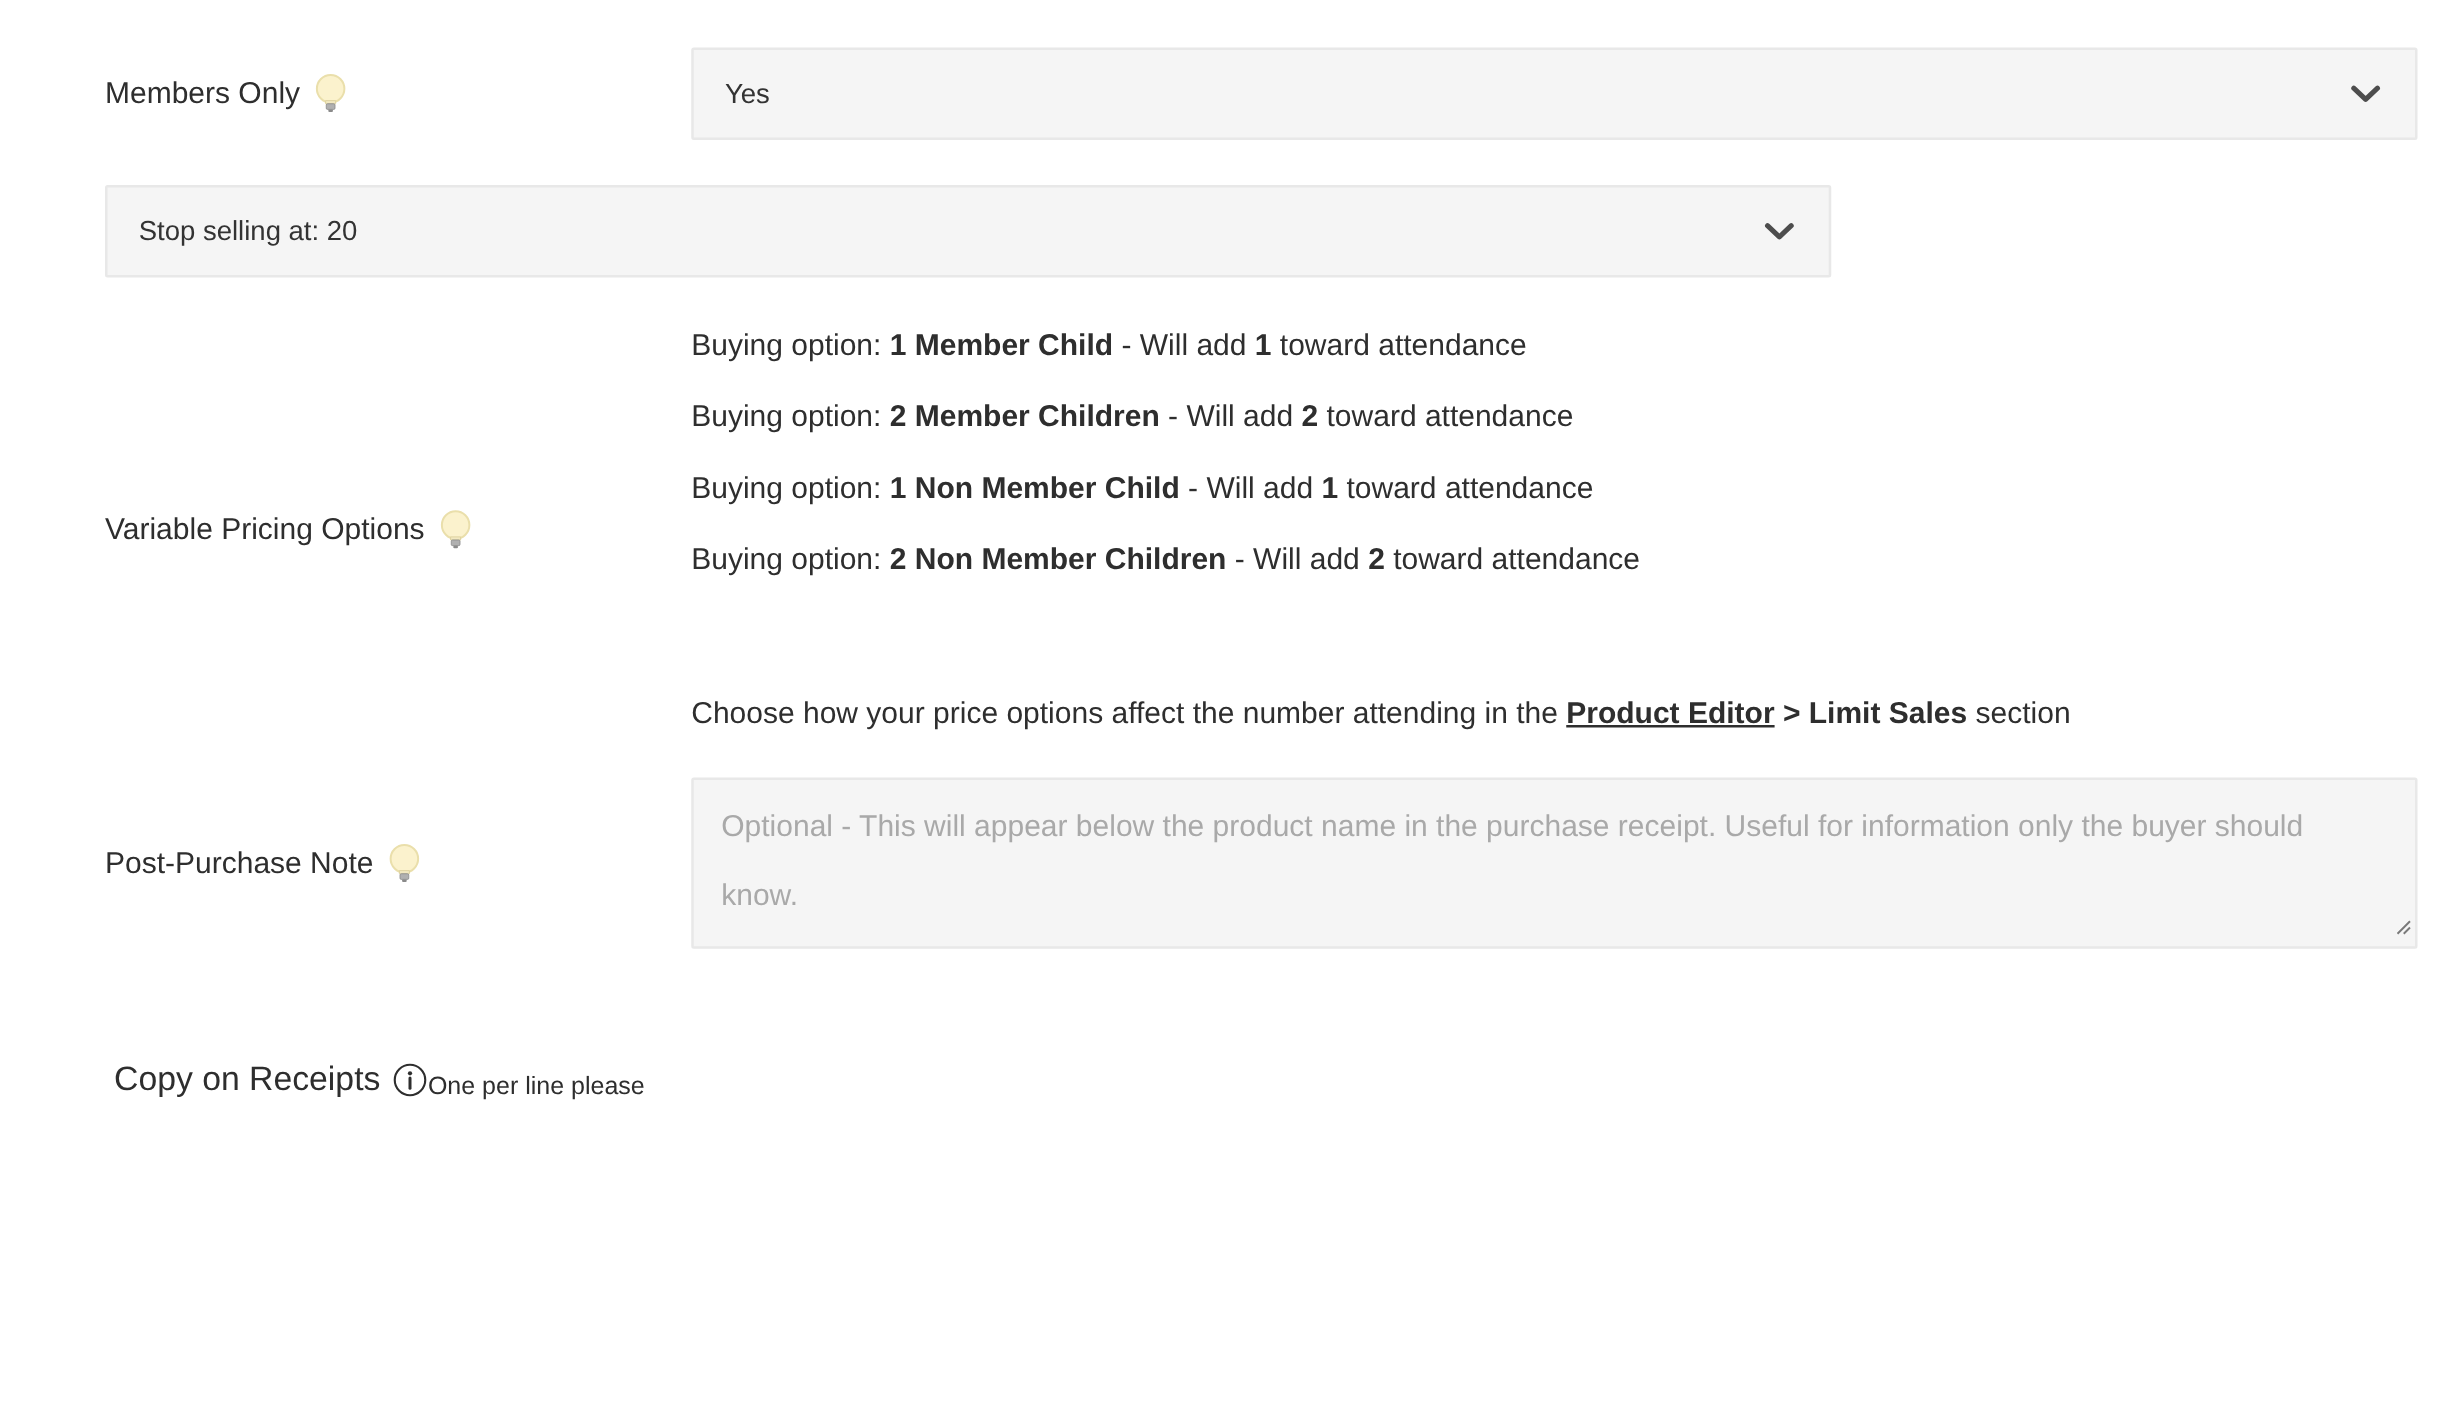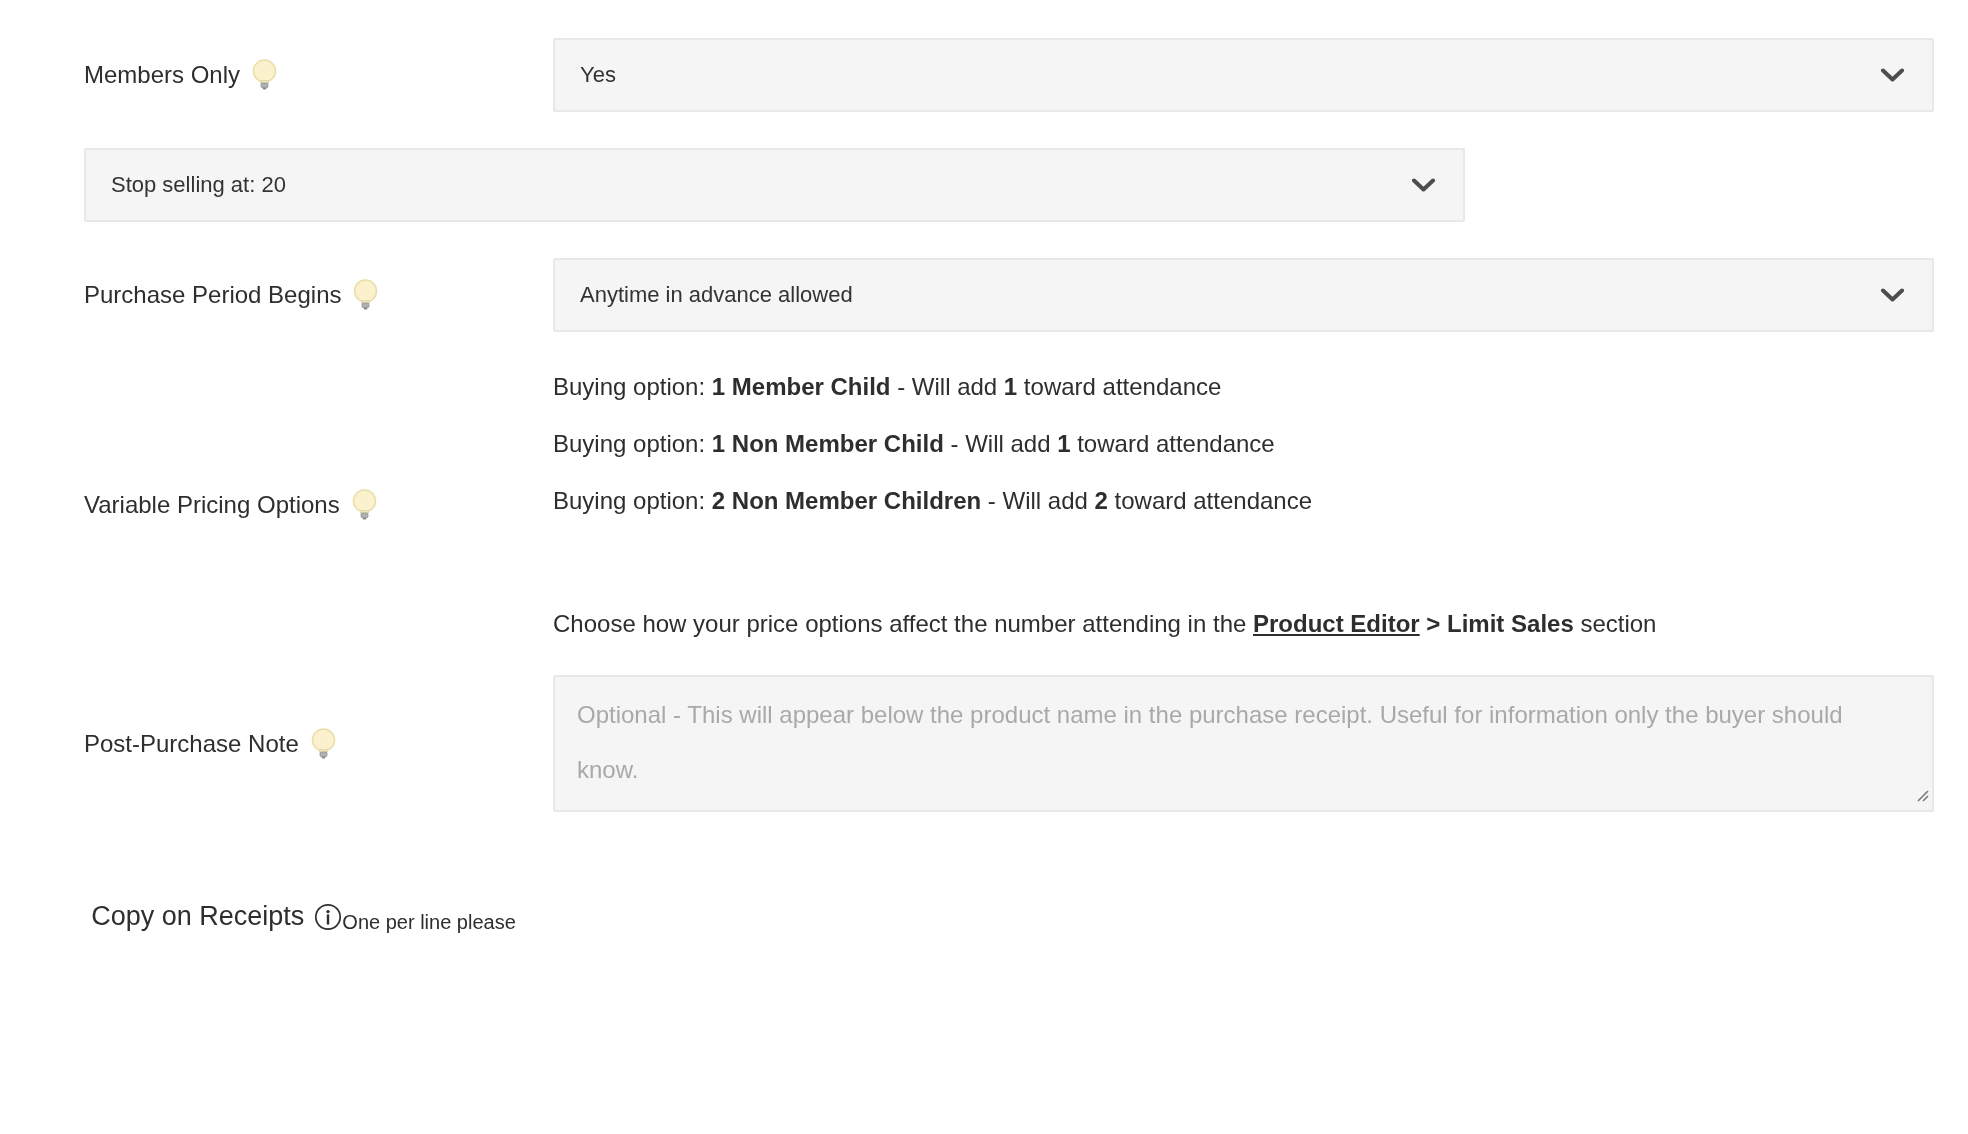--- a/index.html
+++ b/index.html
@@ -104,58 +104,36 @@
         <span class="select-value">Stop selling at: 20</span>
         <span class="chevron">
             <svg width="25" height="15" viewBox="0 0 25 15">
               <path d="M3 2.5 L12.5 11.5 L22 2.5" fill="none" stroke="#4d4d4d" stroke-width="4" stroke-linecap="round" stroke-linejoin="round"></path>
             </svg>
           </span>
       </div>
     </div>
   </div>
 
-  <div class="row row-3">
-    <div class="label-cell">
-      <span class="label">Purchase Period Begins</span>
-      <span class="bulb">
-          <svg width="27" height="34" viewBox="0 0 27 34">
-            <circle cx="13.5" cy="13" r="11" fill="#fbf2cd" stroke="#eadfab" stroke-width="1.6"></circle>
-            <path d="M9.5 22.5 h8 v2.5 h-8 z" fill="#f2e8c0" stroke="#ddd2a0" stroke-width="0.8"></path>
-            <rect x="10" y="25" width="7" height="4.5" rx="1" fill="#b0b0b0" stroke="#8f8f8f" stroke-width="0.7"></rect>
-            <rect x="11.6" y="29.6" width="3.8" height="2" rx="1" fill="#8a8a8a"></rect>
-          </svg>
-        </span>
-    </div>
-    <div class="field-cell">
-      <div class="select">
-        <span class="select-value">Anytime in advance allowed</span>
-        <span class="chevron">
-            <svg width="25" height="15" viewBox="0 0 25 15">
-              <path d="M3 2.5 L12.5 11.5 L22 2.5" fill="none" stroke="#4d4d4d" stroke-width="4" stroke-linecap="round" stroke-linejoin="round"></path>
-            </svg>
-          </span>
-      </div>
-    </div>
-  </div>
 
   <div class="row row-pricing">
     <div class="label-cell">
       <span class="label">Variable Pricing Options</span>
       <span class="bulb">
           <svg width="27" height="34" viewBox="0 0 27 34">
             <circle cx="13.5" cy="13" r="11" fill="#fbf2cd" stroke="#eadfab" stroke-width="1.6"></circle>
             <path d="M9.5 22.5 h8 v2.5 h-8 z" fill="#f2e8c0" stroke="#ddd2a0" stroke-width="0.8"></path>
             <rect x="10" y="25" width="7" height="4.5" rx="1" fill="#b0b0b0" stroke="#8f8f8f" stroke-width="0.7"></rect>
             <rect x="11.6" y="29.6" width="3.8" height="2" rx="1" fill="#8a8a8a"></rect>
           </svg>
         </span>
     </div>
     <div class="field-cell">
       <p class="opt-line"><span>Buying option: </span><b>1 Member Child</b><span> - Will add </span><b>1</b><span> toward attendance</span></p>
+      <p class="opt-line"><span>Buying option: </span><b>2 Member Children</b><span> - Will add </span><b>2</b><span> toward attendance</span></p>
       <p class="opt-line"><span>Buying option: </span><b>1 Non Member Child</b><span> - Will add </span><b>1</b><span> toward attendance</span></p>
       <p class="opt-line"><span>Buying option: </span><b>2 Non Member Children</b><span> - Will add </span><b>2</b><span> toward attendance</span></p>
       <p class="pricing-note"><span>Choose how your price options affect the number attending in the </span><a class="editor-link">Product Editor</a><b> &gt; Limit Sales</b><span> section</span></p>
     </div>
   </div>
 
   <div class="row row-post">
     <div class="label-cell">
       <span class="label">Post-Purchase Note</span>
       <span class="bulb">

